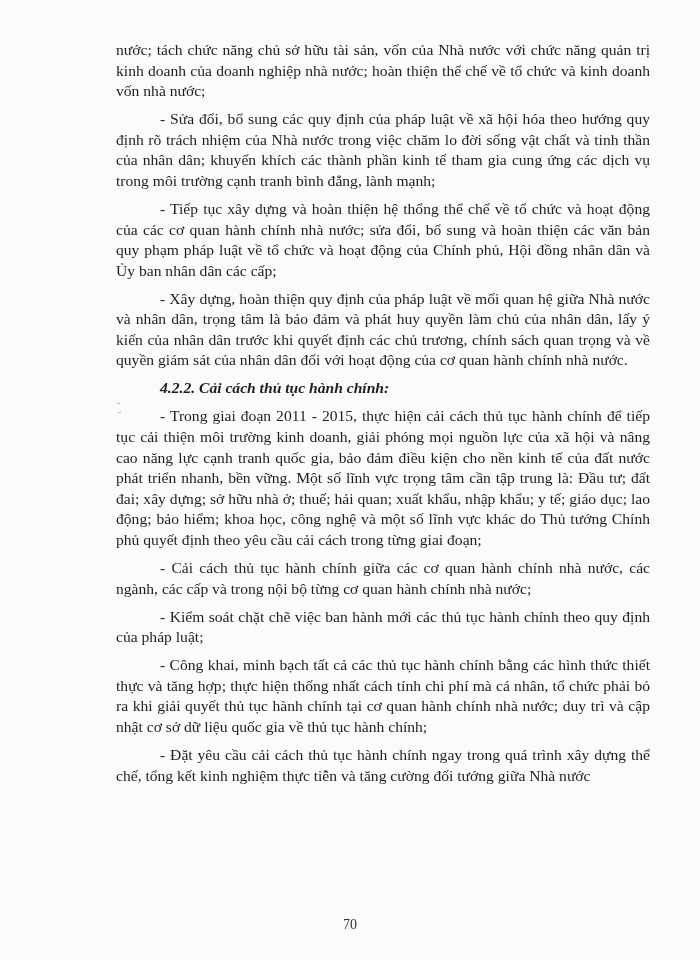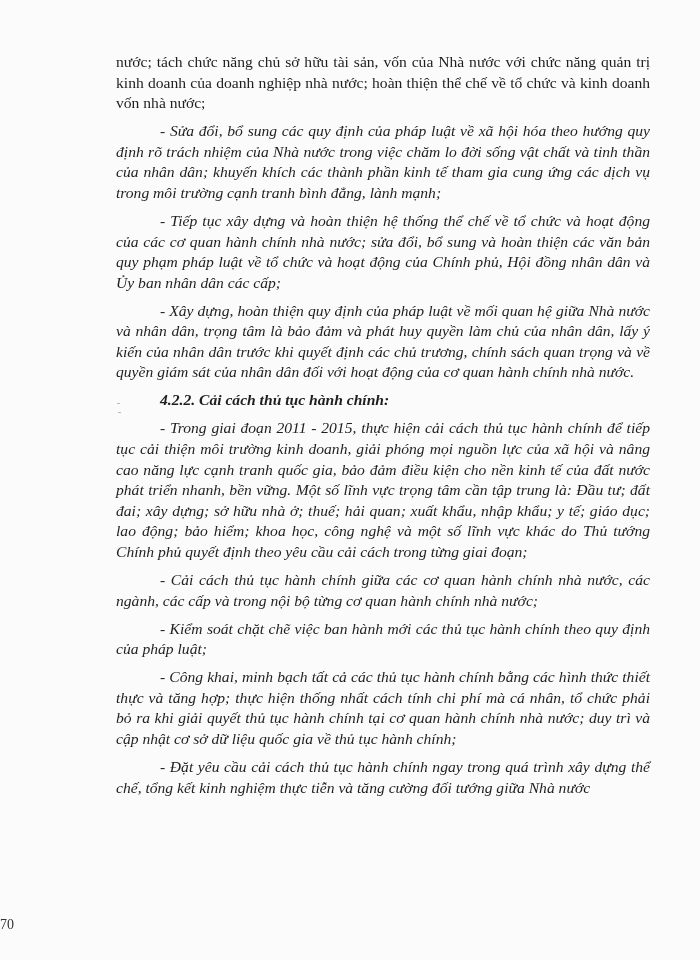--- a/index.html
+++ b/index.html
@@ -7,42 +7,42 @@
     width: 700px; height: 960px;
     background: #fbfbfb;
     position: relative;
     overflow: hidden;
     font-family: "Liberation Serif", "DejaVu Serif", serif;
     color: #1e1e1e;
   }
   .page-content {
     position: absolute;
     left: 116px;
-    top: 52px;
+    top: 40px;
     width: 534px;
     font-size: 15.6px;
     line-height: 20.6px;
   }
   .para {
     margin: 0 0 7.4px 0;
     text-align: justify;
     text-indent: 0;
   }
-  .para.indent { text-indent: 44px; font-style: italic; }
+  .para.indent { text-indent: 44px; }
   .heading {
     margin: 0 0 7.4px 0;
     text-indent: 44px;
     font-weight: bold;
     font-style: italic;
   }
   .page-number {
     position: absolute;
     left: 0; width: 700px;
     top: 917px;
-    text-align: left;
+    text-align: center;
     font-size: 14px;
     color: #333;
   }
   .scan-speck {
     position: absolute;
     width: 3px; height: 1px;
     background: #b9b9b9;
   }
 </style>
 </head>

